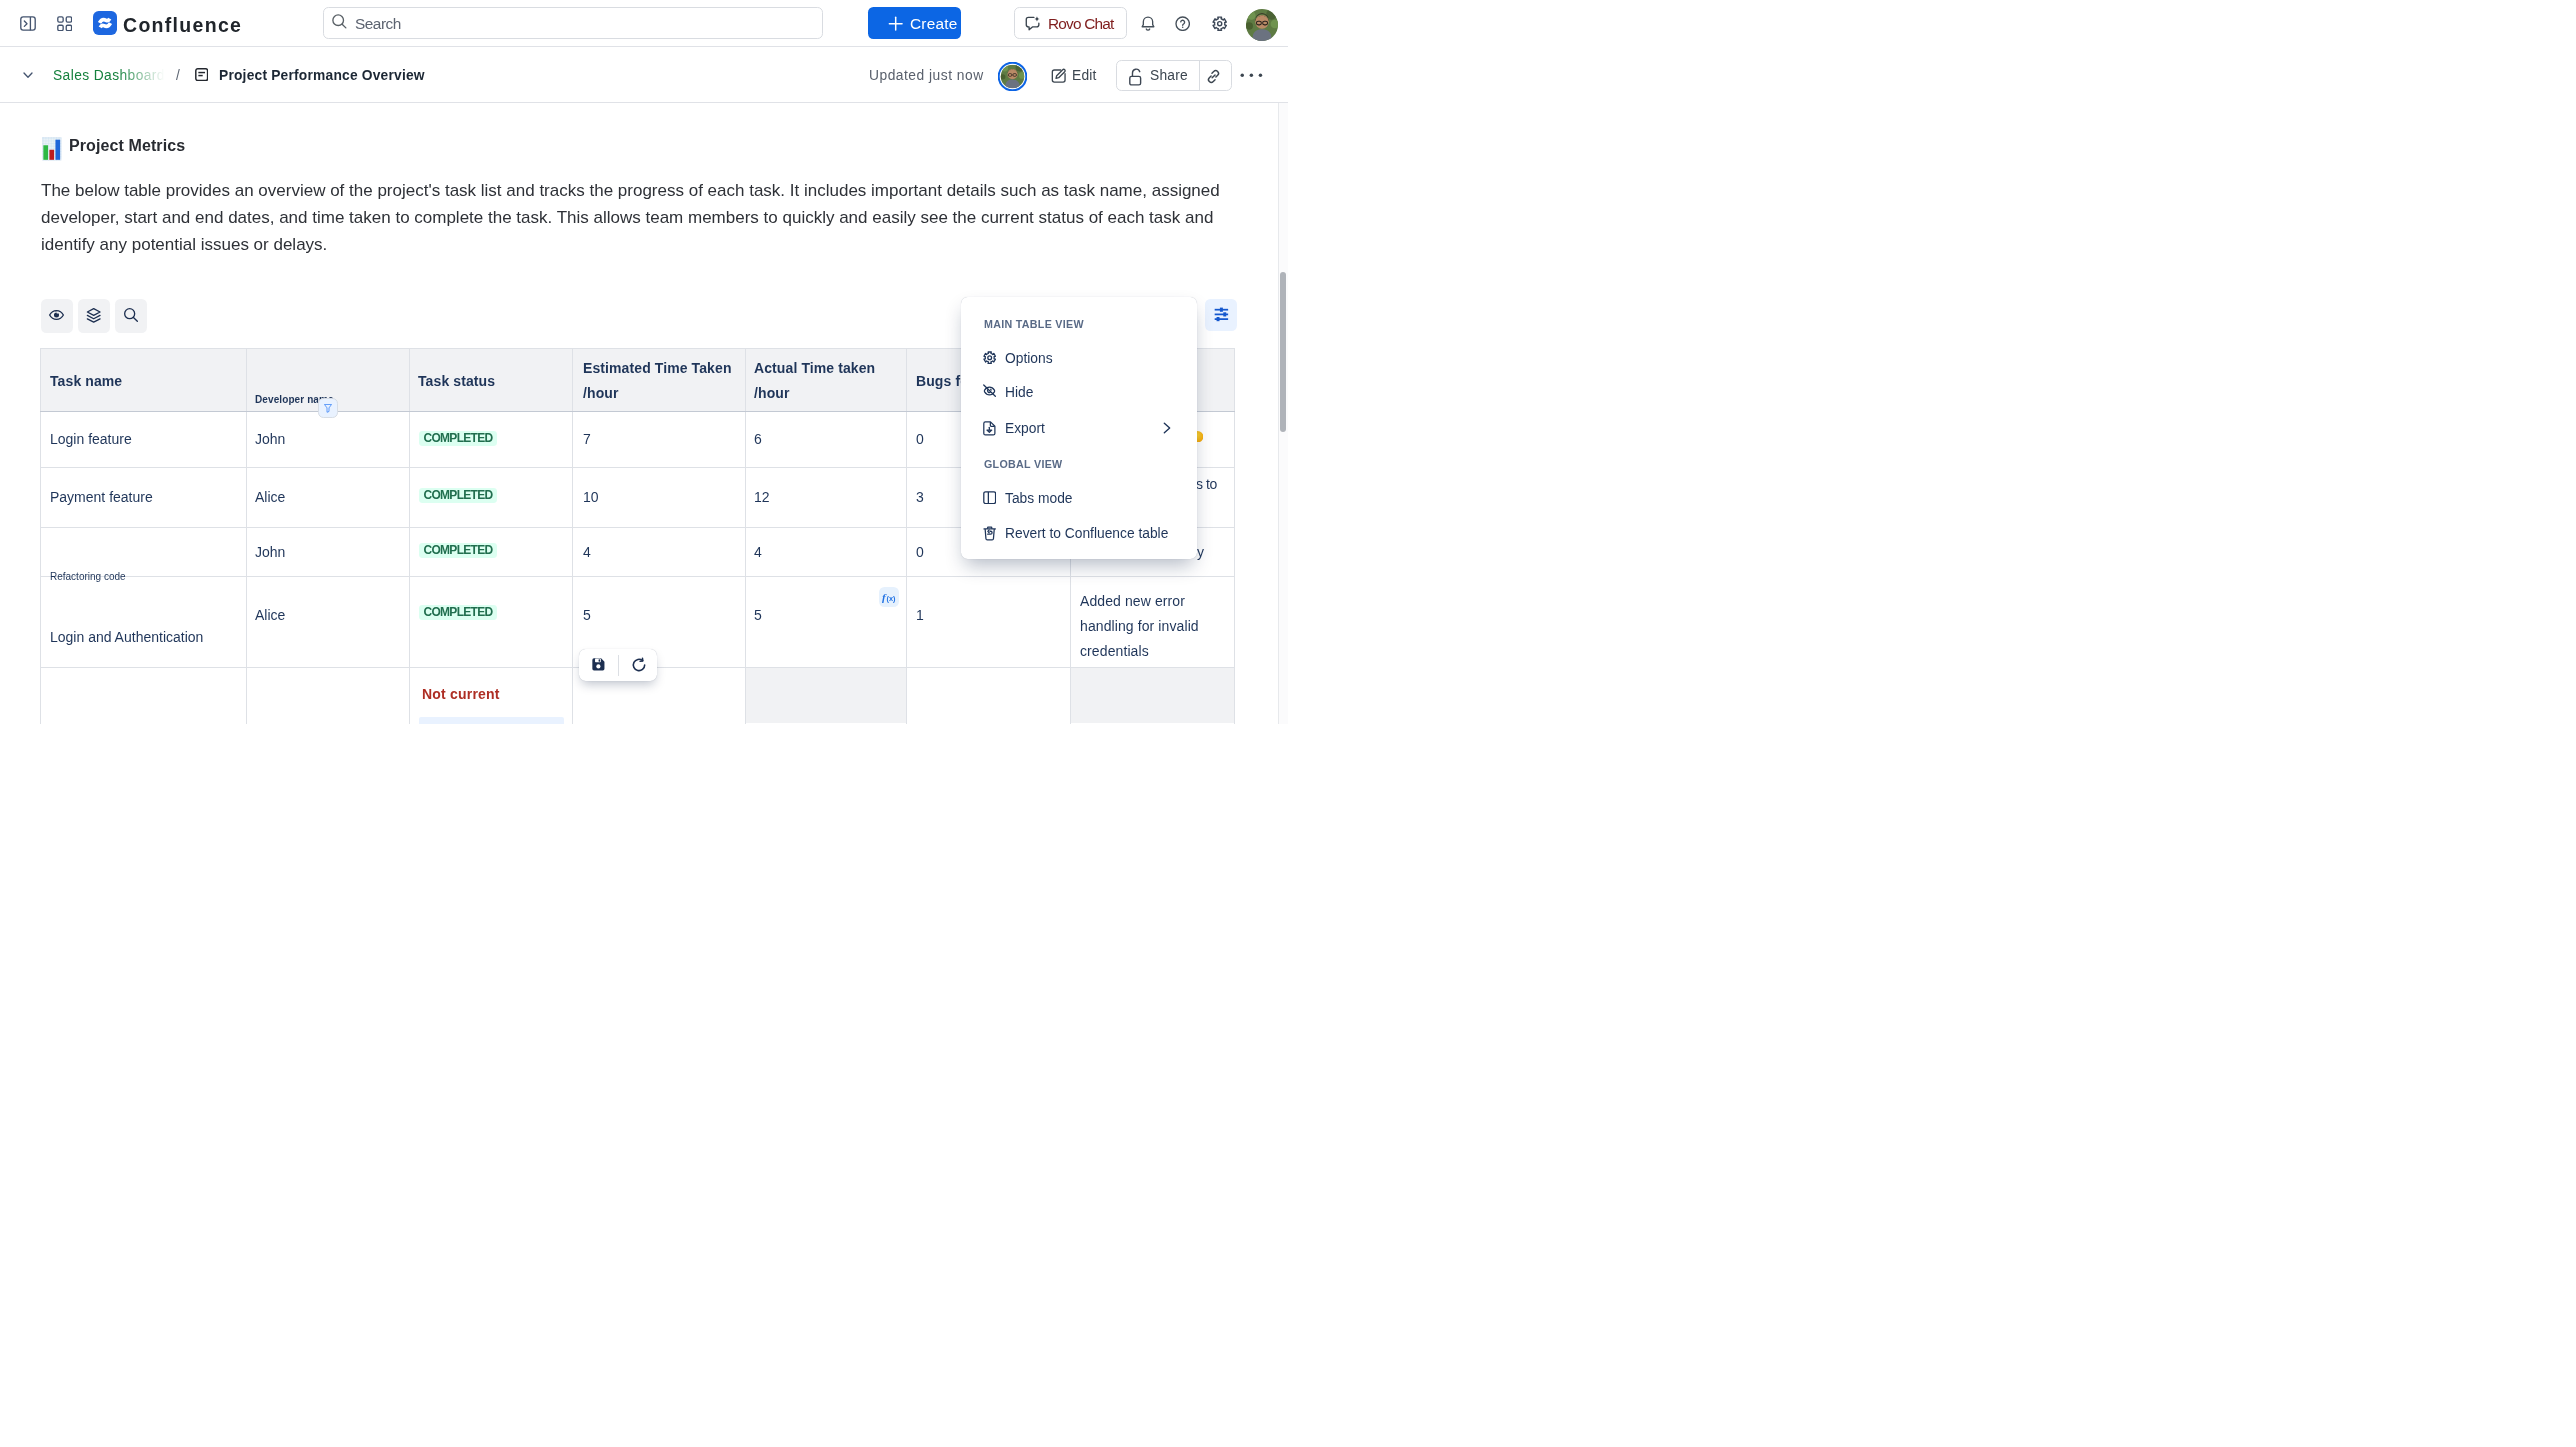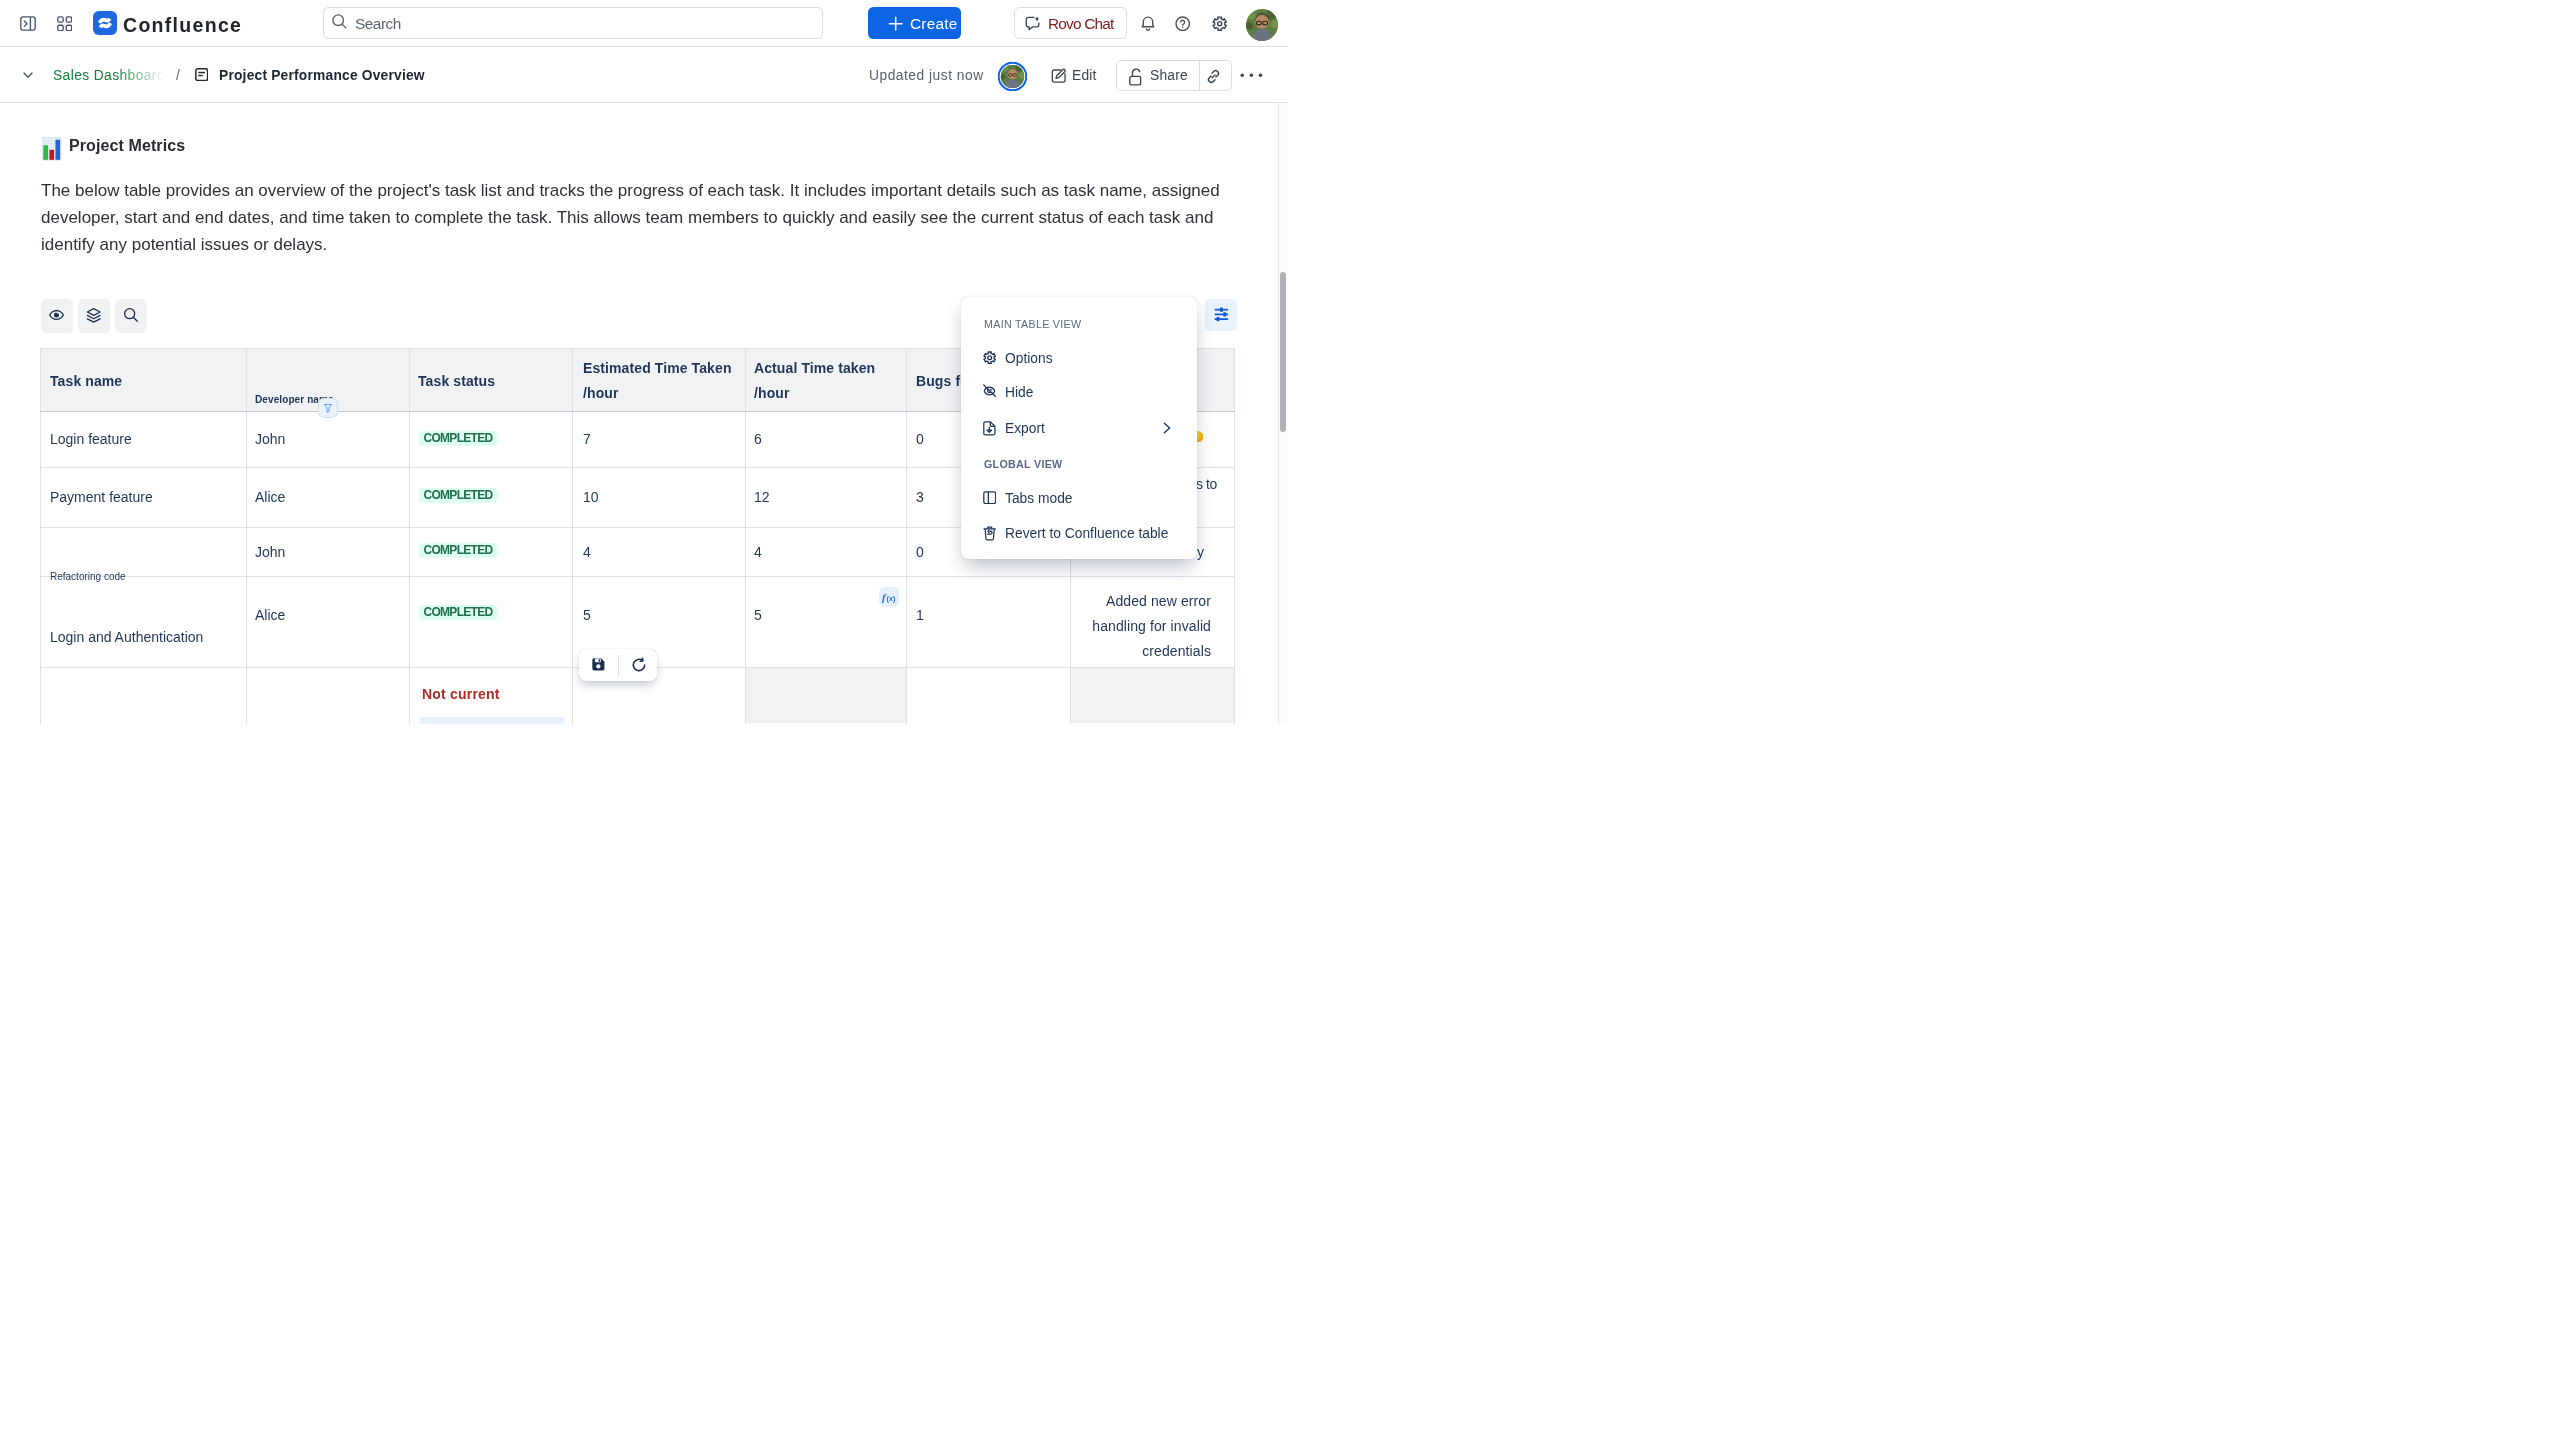--- a/index.html
+++ b/index.html
@@ -271,21 +271,21 @@
   <div class="t" style="left:255px;top:545px;font-size:14px;">John</div>
   <div class="t" style="left:583px;top:545px;font-size:14px;">4</div>
   <div class="t" style="left:754px;top:545px;font-size:14px;">4</div>
   <div class="t" style="left:916px;top:545px;font-size:14px;">0</div>
 
   <div class="t" style="left:50px;top:608px;font-size:14px;margin-top:22px;">Login and Authentication</div>
   <div class="t" style="left:255px;top:608px;font-size:14px;">Alice</div>
   <div class="t" style="left:583px;top:608px;font-size:14px;">5</div>
   <div class="t" style="left:754px;top:608px;font-size:14px;">5</div>
   <div class="t" style="left:916px;top:608px;font-size:14px;">1</div>
-  <div style="position:absolute;left:1080px;top:589px;width:131px;font-size:14px;letter-spacing:0.1px;line-height:25px;color:#1F3559;text-align:right;">Added new error handling for invalid credentials</div>
+  <div style="position:absolute;left:1080px;top:589px;width:131px;font-size:14px;letter-spacing:0.1px;line-height:25px;color:#1F3559;">Added new error handling for invalid credentials</div>
 
   <div class="loz" style="left:419px;top:431px;">COMPLETED</div>
   <div class="loz" style="left:419px;top:488px;">COMPLETED</div>
   <div class="loz" style="left:419px;top:543px;">COMPLETED</div>
   <div class="loz" style="left:419px;top:605px;">COMPLETED</div>
 
   <div class="t" style="left:422px;top:687px;font-size:14px;font-weight:bold;letter-spacing:0.2px;color:#AE2E24;">Not current</div>
   <div style="position:absolute;left:419px;top:717px;width:145px;height:6.7px;background:#E9F2FF;border-radius:2px 2px 0 0;"></div>
 
   <div style="position:absolute;left:879px;top:587px;width:20px;height:20px;background:#E6F1FD;border-radius:5.4px;"></div>
@@ -324,21 +324,21 @@
   <circle cx="11" cy="14" r="3.1" fill="#fff"></circle>
 </svg>
 
 <svg class="ic" style="left:631px;top:657px" width="16" height="16" viewBox="0 0 24 24" fill="none" stroke="#1D2F50" stroke-width="2.4">
   <path d="M20.5 12 a8.5 8.5 0 1 1 -3.1-6.6" stroke-linecap="round"></path>
   <path d="M17.2 1.8 L17.8 5.9 L13.7 6.5" stroke-linecap="round" stroke-linejoin="round" stroke-width="2.2"></path>
 </svg>
 
 <div style="position:absolute;left:961px;top:297px;width:236px;height:262px;background:#fff;border-radius:6.7px;
      box-shadow:0 0 0.7px rgba(9,30,66,0.32),0 9.4px 19px -4px rgba(9,30,66,0.3);"></div>
-<div class="t" style="left:984px;top:319px;font-size:10.7px;font-weight:normal;letter-spacing:0.3px;color:#596A86;">MAIN TABLE VIEW</div>
+<div class="t" style="left:984px;top:319px;font-size:10.7px;font-weight:bold;letter-spacing:0.3px;color:#596A86;">MAIN TABLE VIEW</div>
 
 <svg class="ic" style="left:983px;top:351px" width="13.4" height="13.4" viewBox="0 0 24 24" fill="none" stroke="#1F3559" stroke-width="2.3">
   <path d="M 9.79 4.31 L 9.08 1.81 L 14.92 1.81 L 14.21 4.31 A 8.0 8.0 0 0 1 17.56 6.25 L 19.36 4.37 L 22.29 9.44 L 19.76 10.06 A 8.0 8.0 0 0 1 19.76 13.94 L 22.29 14.56 L 19.36 19.63 L 17.56 17.75 A 8.0 8.0 0 0 1 14.21 19.69 L 14.92 22.19 L 9.08 22.19 L 9.79 19.69 A 8.0 8.0 0 0 1 6.44 17.75 L 4.64 19.63 L 1.71 14.56 L 4.24 13.94 A 8.0 8.0 0 0 1 4.24 10.06 L 1.71 9.44 L 4.64 4.37 L 6.44 6.25 A 8.0 8.0 0 0 1 9.79 4.31 Z" stroke-linejoin="round"></path>
   <circle cx="12" cy="12" r="3.4"></circle>
 </svg>
 <div class="t" style="left:1005px;top:352px;font-size:13.8px;">Options</div>
 
 <svg class="ic" style="left:982px;top:384px" width="15" height="13" viewBox="0 0 22.5 19.5" fill="none" stroke="#1F3559" stroke-width="1.85">
   <path d="M3.9 9.3 C5.7 6.4 8.15 4.75 11.25 4.75 c3.1 0 5.55 1.65 7.35 4.55 c.5.8.5 1.6 0 2.4 c-1.8 2.9-4.25 4.55-7.35 4.55 c-3.1 0-5.55-1.65-7.35-4.55 c-.5-.8-.5-1.6 0-2.4 Z"></path>
   <path d="M8.8 8.2 a3 3 0 0 0 4.1 4.2 M13.9 10 a3 3 0 0 0 -1.4-2.3"></path>

